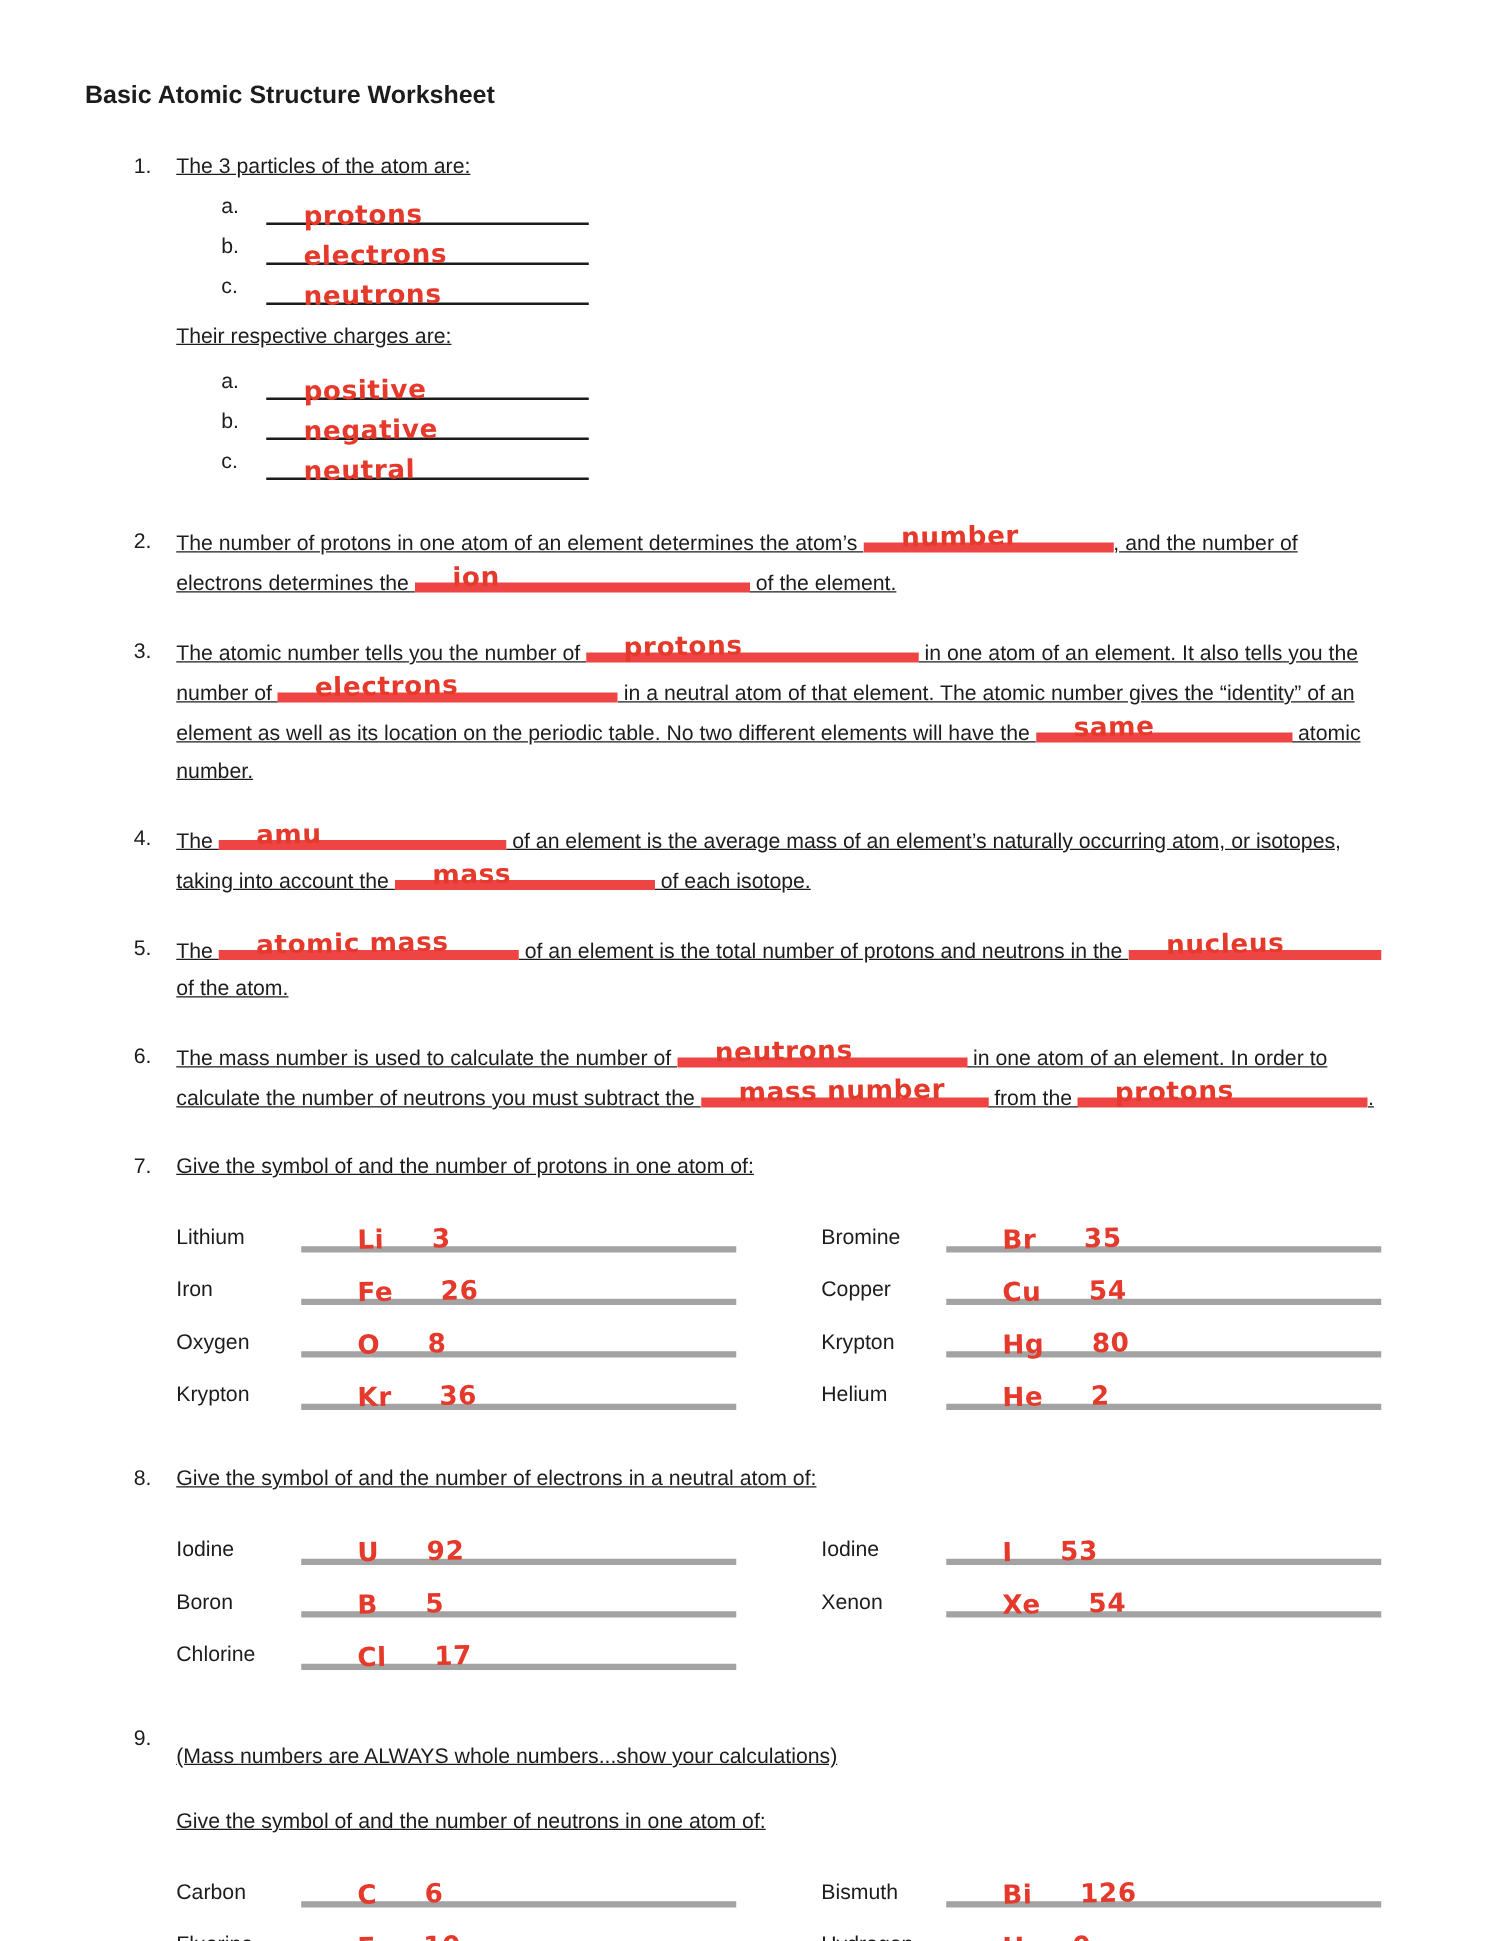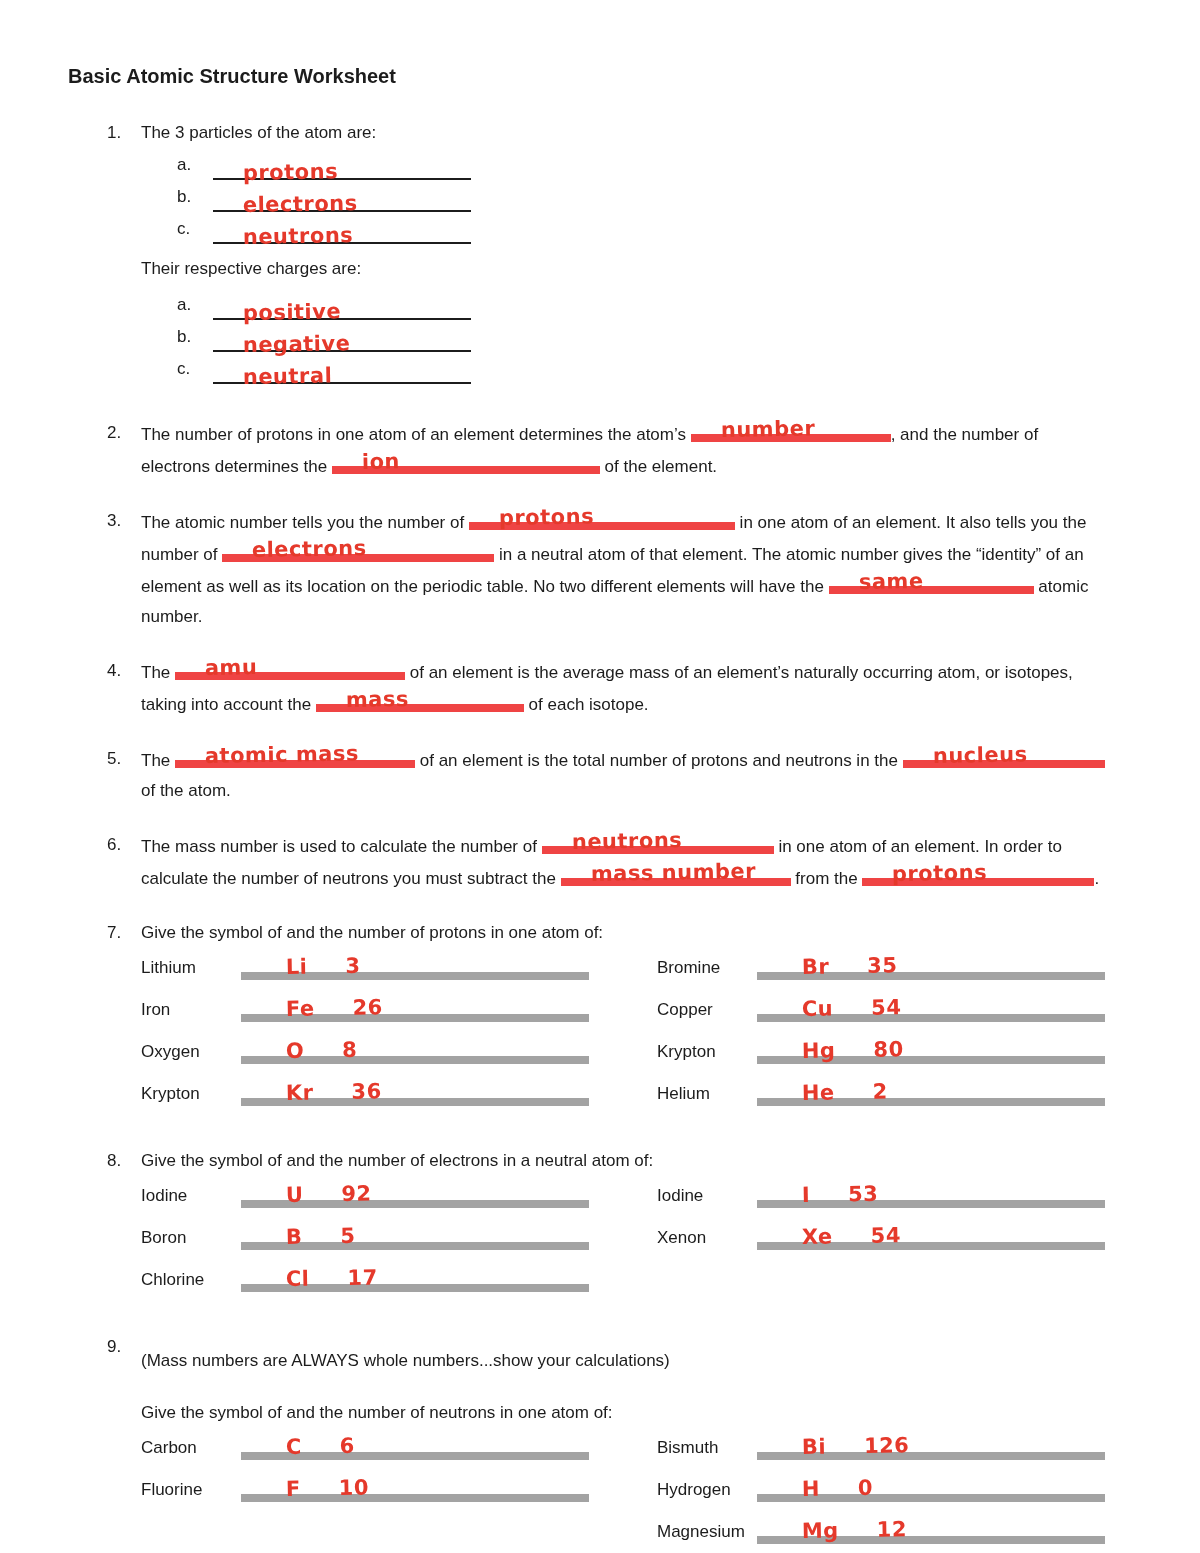--- a/index.html
+++ b/index.html
@@ -6,40 +6,40 @@
   .page{
     width:1200px;height:1553px;background:#ffffff;box-sizing:border-box;
     padding:60px 95px 40px 68px;
     font-family:"Liberation Sans",sans-serif;color:#1c1c1c;
     font-size:17px;line-height:30px;position:relative;overflow:hidden;
   }
   .title{font-size:20px;font-weight:700;line-height:32px;margin:0 0 26px 0;}
   .q{display:flex;margin-top:24px;}
   .q-num{width:34px;margin-left:39px;flex-shrink:0;}
   .q-body{flex:1;}
-  .q-text{margin:0;}
+  .q-text{margin:0;text-decoration:underline;}
   .blank{
     display:inline-block;position:relative;height:16px;
     border-bottom:8px solid #ef4444;vertical-align:-2px;
   }
   .blank .hw{position:absolute;left:30px;bottom:-7px;white-space:nowrap;}
   .hw{
     font-family:"DejaVu Sans",sans-serif;font-weight:700;color:#e5392b;
     font-size:21px;line-height:21px;letter-spacing:0.5px;
     transform:rotate(-1deg);transform-origin:left bottom;display:inline-block;
   }
   .sub-row{display:flex;align-items:flex-end;height:22px;margin:10px 0 10px 36px;}
   .sub-label{width:36px;flex-shrink:0;}
   .sub-line{width:258px;border-bottom:2px solid #1c1c1c;position:relative;height:22px;}
   .sub-line .hw{position:absolute;left:30px;bottom:-6px;white-space:nowrap;}
   .charges-intro{margin:2px 0 14px 0;}
-  .cols{display:grid;grid-template-columns:1fr 1fr;column-gap:68px;margin-top:6px;}
+  .cols{display:grid;grid-template-columns:1fr 1fr;column-gap:68px;margin-top:28px;}
   .el-row{display:flex;align-items:flex-end;height:26px;margin-bottom:16px;}
   .el-label{width:100px;flex-shrink:0;line-height:24px;}
-  .el-line{flex:1;border-bottom:8px solid #a3a3a3;position:relative;height:26px;}
+  .el-line{flex:1;border-bottom:5px solid #a3a3a3;position:relative;height:26px;}
   .el-line .hw{position:absolute;left:45px;bottom:-6px;white-space:nowrap;}
   .hw .num{margin-left:38px;}
   .note{margin:14px 0 22px 0;}
 </style>
 </head>
 <body>
 
 <div class="page">
   <h1 class="title">Basic Atomic Structure Worksheet</h1>
 

